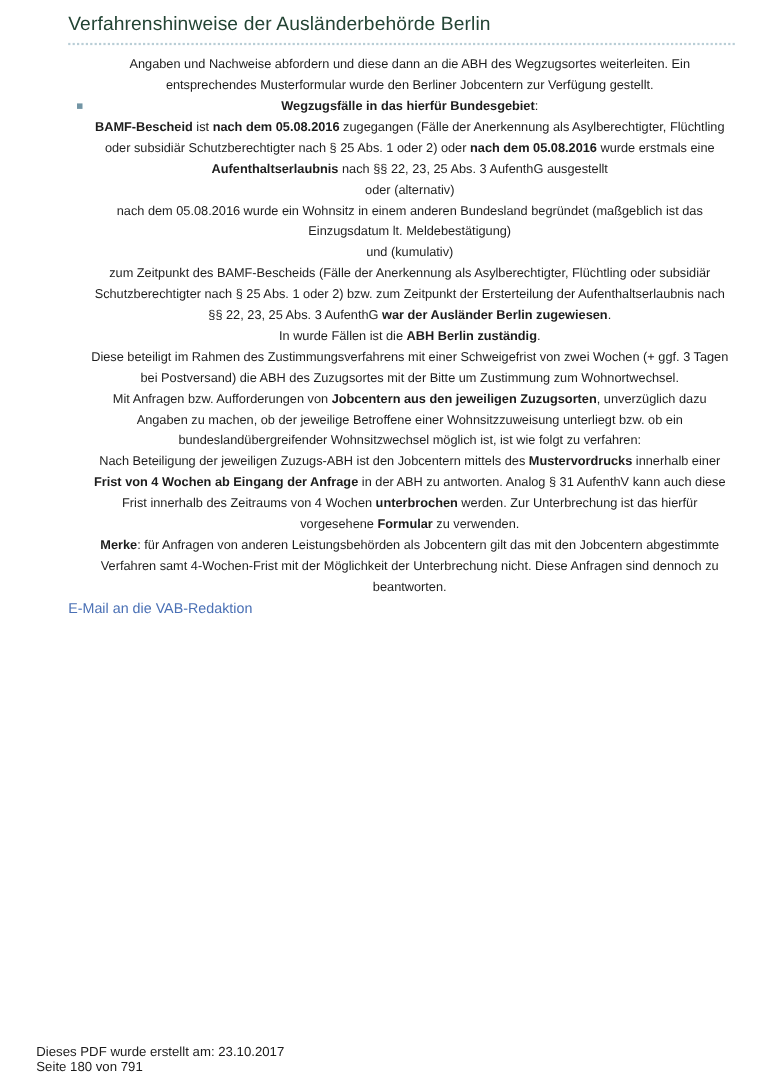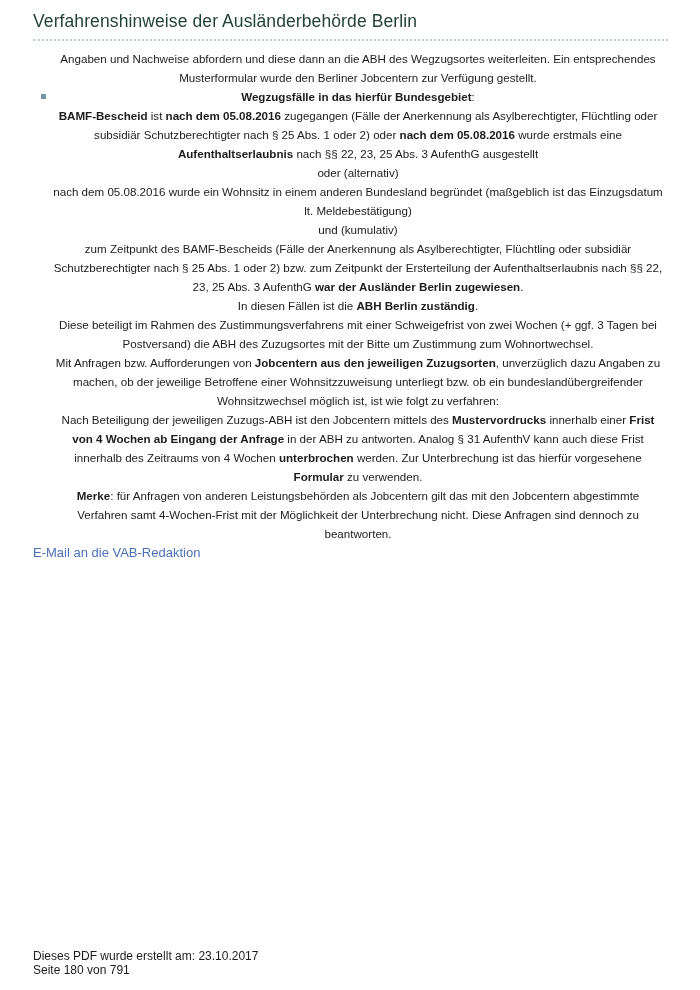--- a/index.html
+++ b/index.html
@@ -15,20 +15,21 @@
     width: 700px; height: 990px;
     background: var(--page-bg);
     font-family: "Liberation Sans", "DejaVu Sans", sans-serif;
     color: var(--text-color);
     overflow: hidden;
   }
   .page {
     position: relative;
     width: 700px; height: 990px;
     background: var(--page-bg);
+    padding-left: 29px;
   }
   .page-title {
     margin: 0 32px 0 33px;
     padding-top: 11px;
     padding-bottom: 7px;
     font-size: 17.5px;
     font-weight: 400;
     letter-spacing: 0.1px;
     color: var(--title-color);
     border-bottom: 2px dotted var(--divider-color);
@@ -79,21 +80,21 @@
 
     <div class="bullet-item">
       <span class="bullet-square"></span>
       <div class="line"><b>Wegzugsfälle in das hierfür Bundesgebiet</b><span>:</span></div>
       <div>
           <div class="line"><b>BAMF-Bescheid</b><span> ist </span><b>nach dem 05.08.2016</b><span> zugegangen (Fälle der Anerkennung als Asylberechtigter, Flüchtling oder subsidiär Schutzberechtigter nach § 25 Abs. 1 oder 2) oder </span><b>nach dem 05.08.2016</b><span> wurde erstmals eine </span><b>Aufenthaltserlaubnis</b><span> nach §§ 22, 23, 25 Abs. 3 AufenthG ausgestellt</span></div>
           <div class="line"><span>oder (alternativ)</span></div>
           <div class="line"><span>nach dem 05.08.2016 wurde ein Wohnsitz in einem anderen Bundesland begründet (maßgeblich ist das Einzugsdatum lt. Meldebestätigung)</span></div>
           <div class="line"><span>und (kumulativ)</span></div>
           <div class="line"><span>zum Zeitpunkt des BAMF-Bescheids (Fälle der Anerkennung als Asylberechtigter, Flüchtling oder subsidiär Schutzberechtigter nach § 25 Abs. 1 oder 2) bzw. zum Zeitpunkt der Ersterteilung der Aufenthaltserlaubnis nach §§ 22, 23, 25 Abs. 3 AufenthG </span><b>war der Ausländer Berlin zugewiesen</b><span>.</span></div>
-          <div class="line"><span>In diesen Fällen ist die </span><b>ABH Berlin zuständig</b><span>.</span></div>
+          <div class="line"><span>In wurde Fällen ist die </span><b>ABH Berlin zuständig</b><span>.</span></div>
           <div class="line"><span>Diese beteiligt im Rahmen des Zustimmungsverfahrens mit einer Schweigefrist von zwei Wochen (+ ggf. 3 Tagen bei Postversand) die ABH des Zuzugsortes mit der Bitte um Zustimmung zum Wohnortwechsel.</span></div>
           <div class="line"><span>Mit Anfragen bzw. Aufforderungen von </span><b>Jobcentern aus den jeweiligen Zuzugsorten</b><span>, unverzüglich dazu Angaben zu machen, ob der jeweilige Betroffene einer Wohnsitzzuweisung unterliegt bzw. ob ein bundeslandübergreifender Wohnsitzwechsel möglich ist, ist wie folgt zu verfahren:</span></div>
           <div class="line"><span>Nach Beteiligung der jeweiligen Zuzugs-ABH ist den Jobcentern mittels des </span><b>Mustervordrucks</b><span> innerhalb einer </span><b>Frist von 4 Wochen ab Eingang der Anfrage</b><span> in der ABH zu antworten. Analog § 31 AufenthV kann auch diese Frist innerhalb des Zeitraums von 4 Wochen </span><b>unterbrochen</b><span> werden. Zur Unterbrechung ist das hierfür vorgesehene </span><b>Formular</b><span> zu verwenden.</span></div>
           <div class="line"><b>Merke</b><span>: für Anfragen von anderen Leistungsbehörden als Jobcentern gilt das mit den Jobcentern abgestimmte Verfahren samt 4-Wochen-Frist mit der Möglichkeit der Unterbrechung nicht. Diese Anfragen sind dennoch zu beantworten.</span></div>
         </div>
     </div>
 
     <div class="link-row">
       <a class="email-link">E-Mail an die VAB-Redaktion</a>
     </div>

